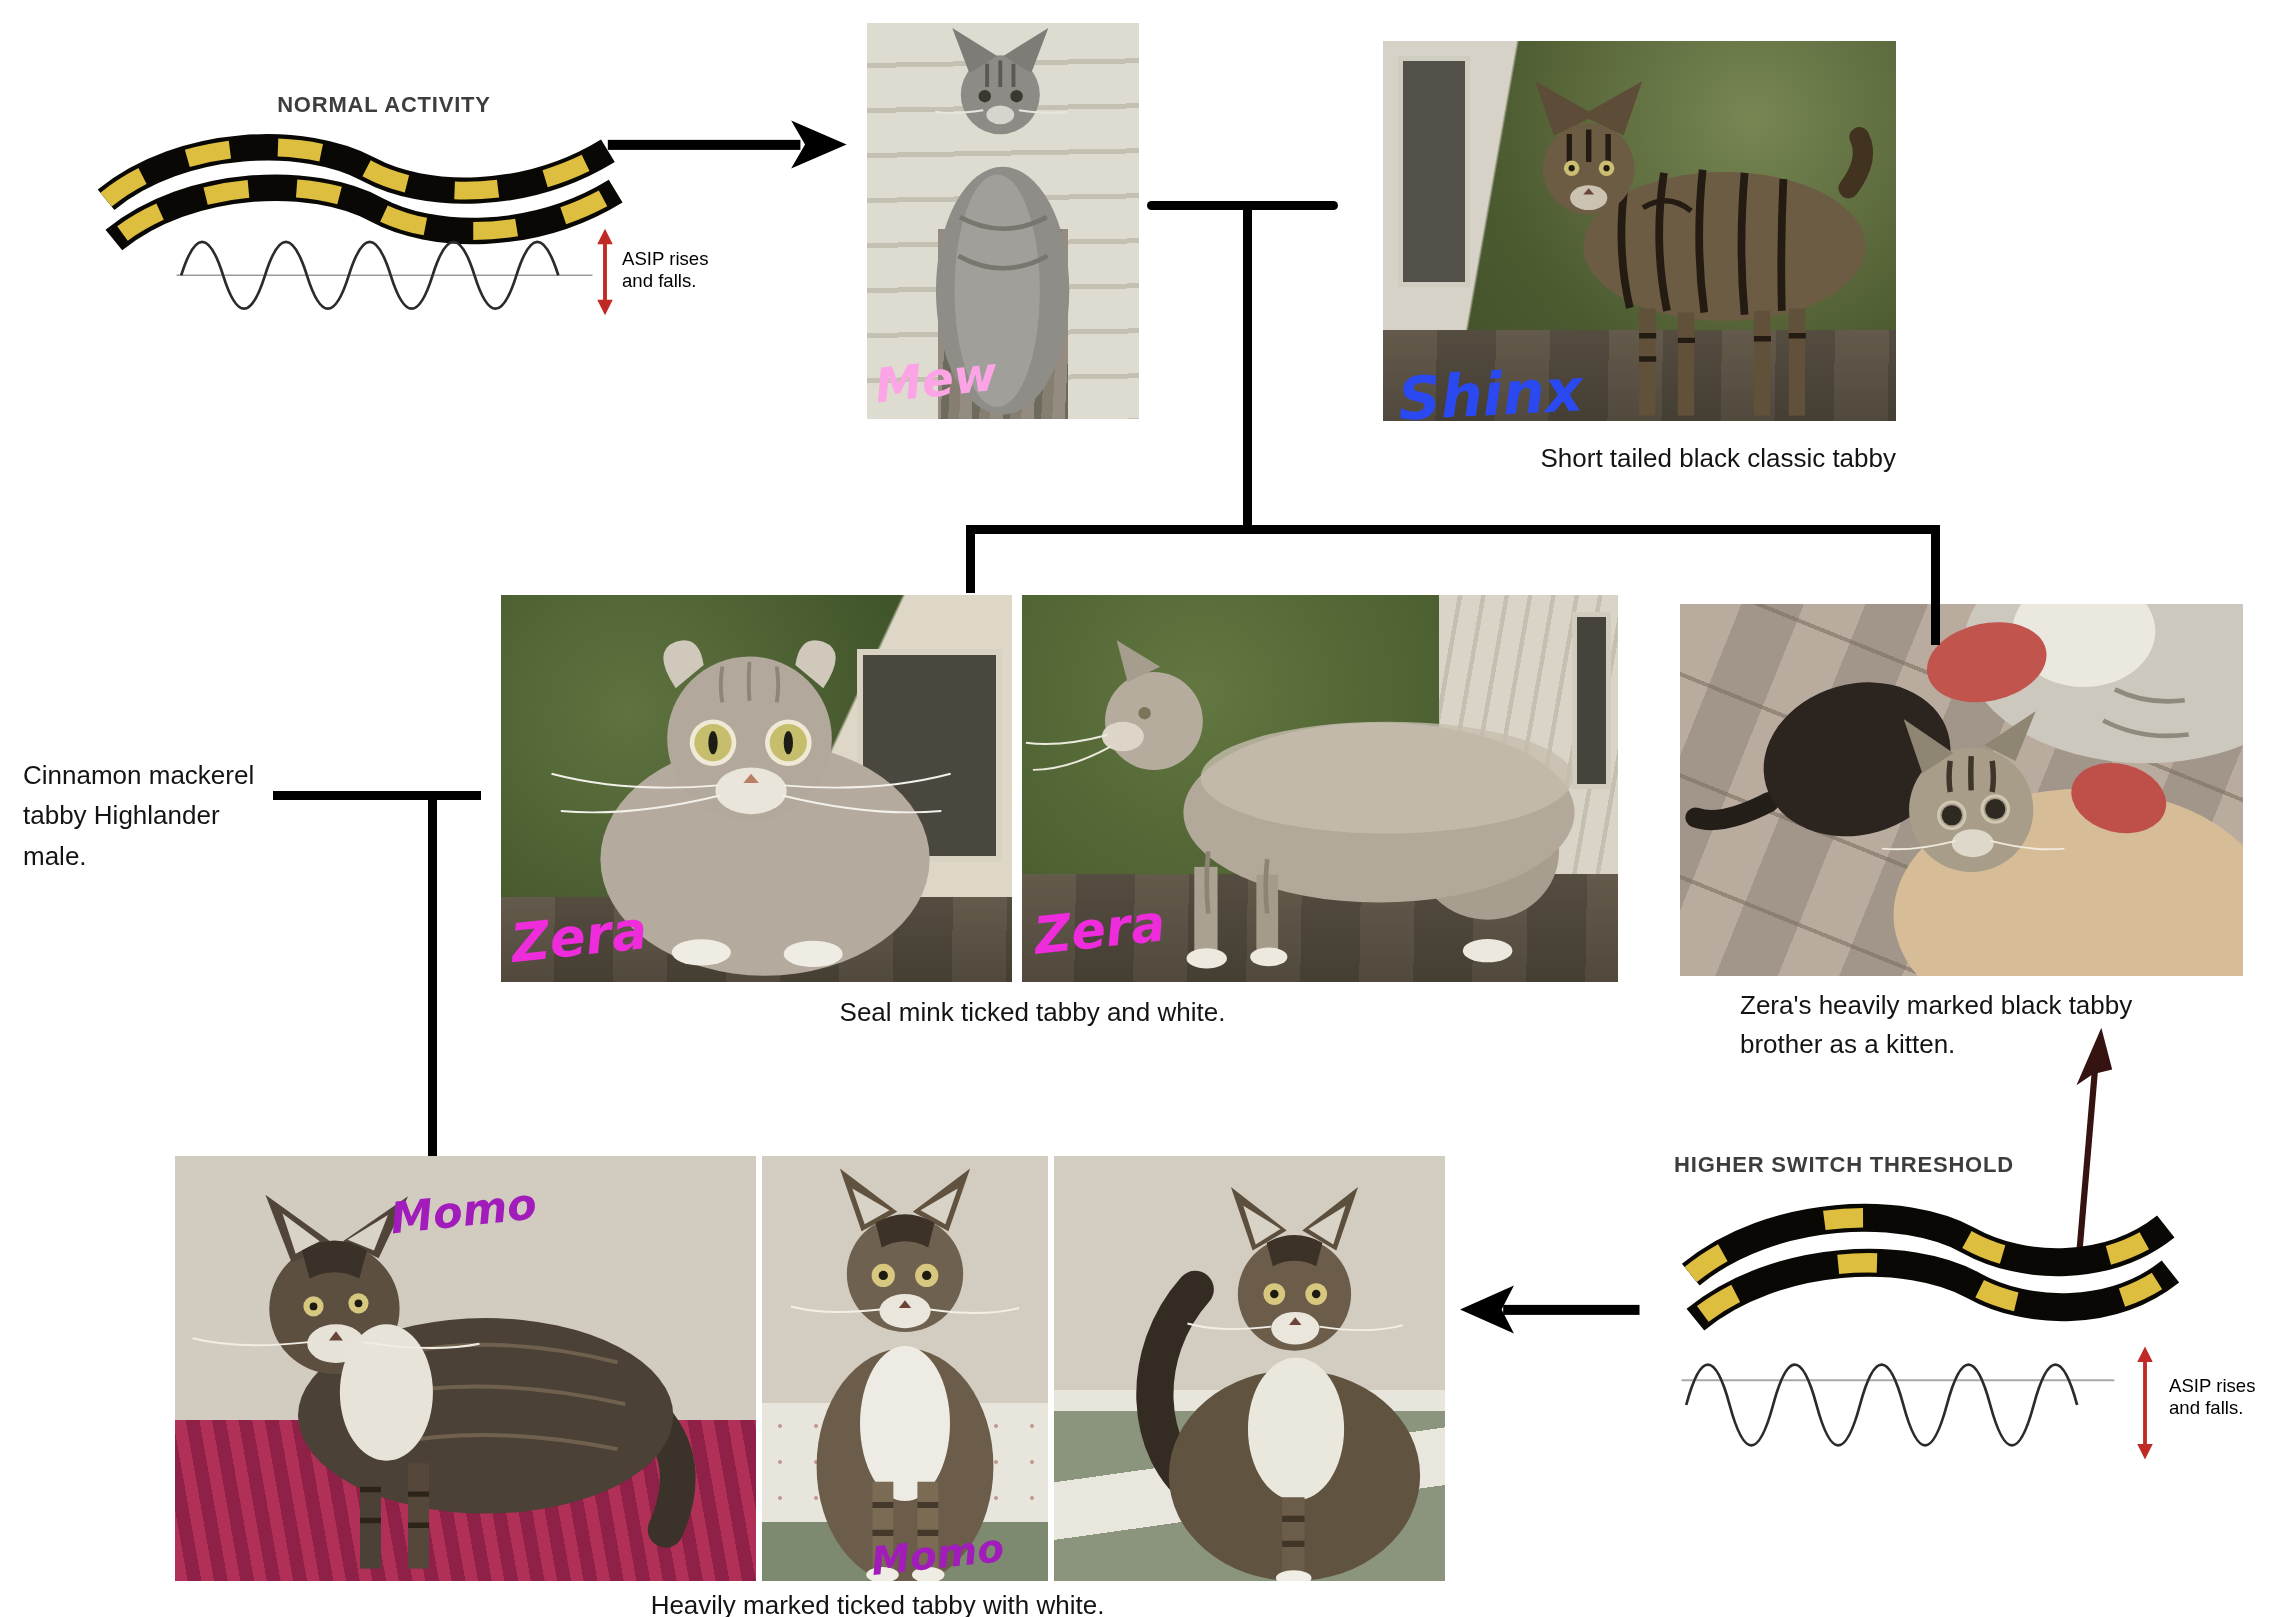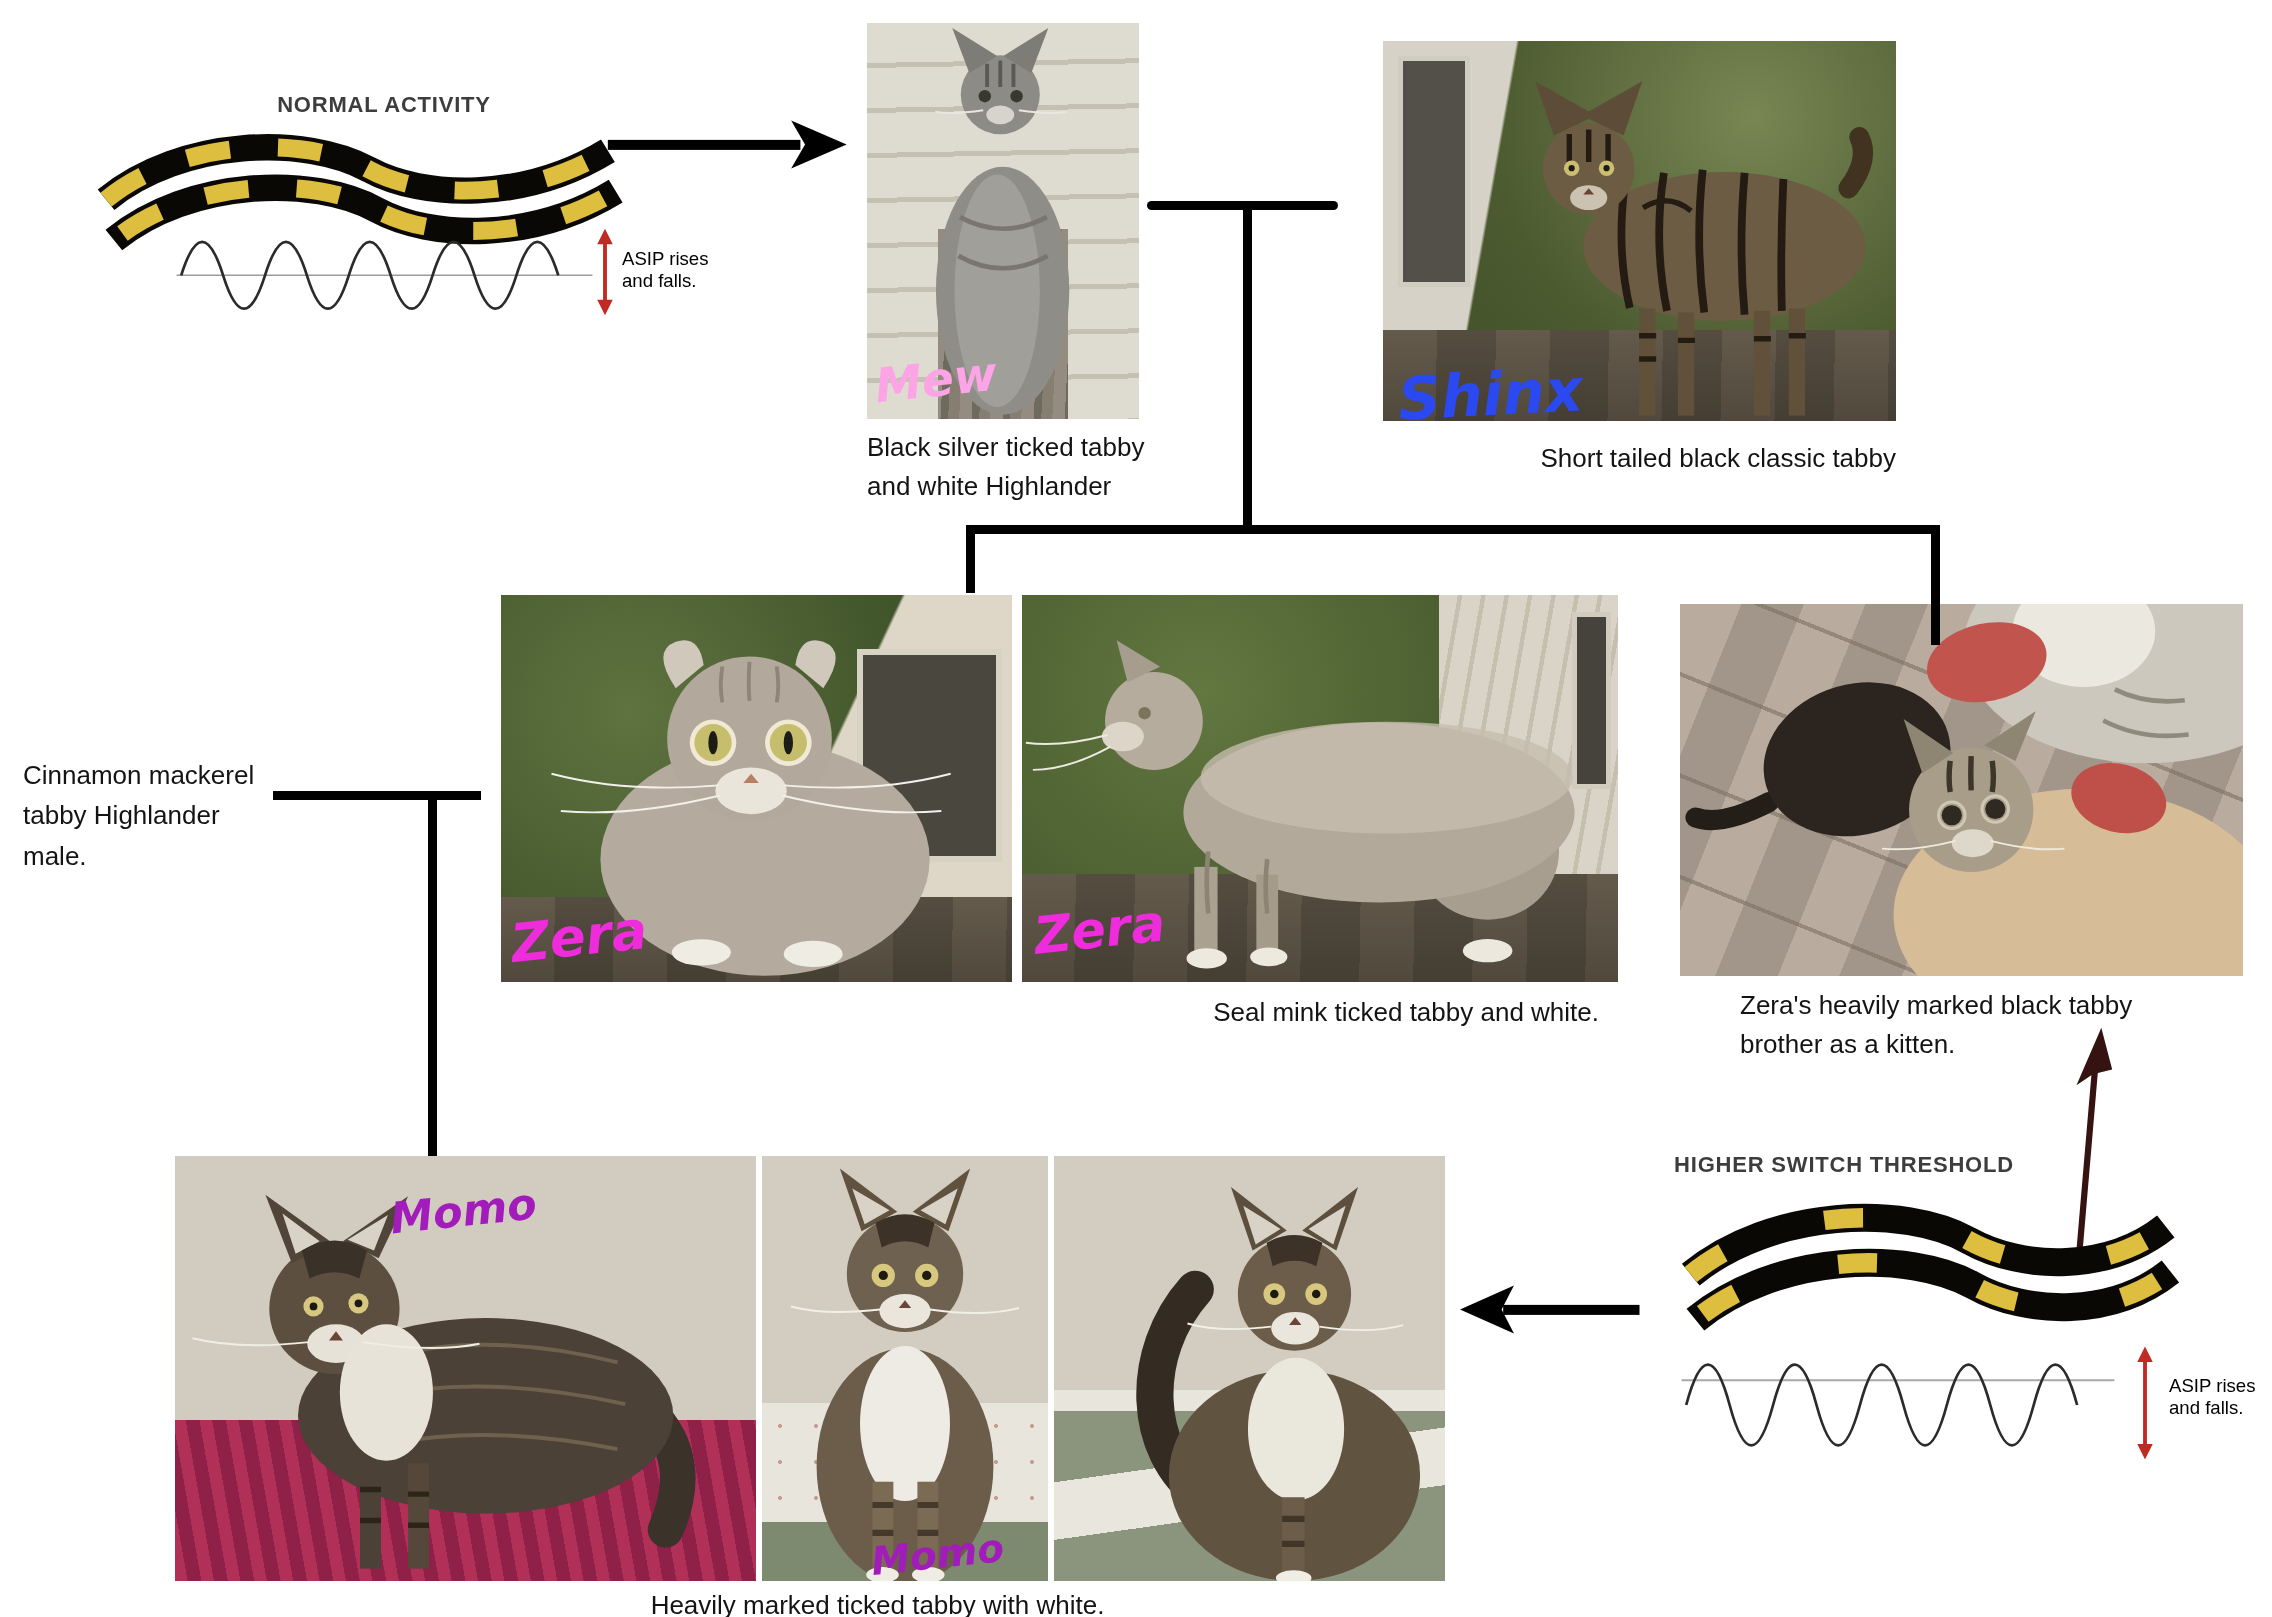--- a/index.html
+++ b/index.html
@@ -100,21 +100,20 @@
       <polygon points="132,64 110,6 168,42" fill="#7e7c77"></polygon>
       <polygon points="212,64 234,6 176,42" fill="#7e7c77"></polygon>
       <path d="M155,52 v30 M172,48 v34 M189,52 v30" stroke="#5b5954" stroke-width="5" fill="none"></path>
       <circle cx="152" cy="94" r="8" fill="#38382f"></circle>
       <circle cx="193" cy="94" r="8" fill="#38382f"></circle>
       <ellipse cx="172" cy="118" rx="18" ry="12" fill="#d6d4cd"></ellipse>
       <path d="M150,112 q-40,6 -62,2 M196,112 q40,6 62,2" stroke="#e8e6df" stroke-width="2.5" fill="none"></path>
     </svg>
     <span class="catname" style="left: 3%; bottom: 3%; font-size: 47px; color: rgb(252, 164, 230);">Mew</span>
   </div>
-  <div class="caption" style="left:867px;top:428px;width:318px;">Black silver ticked tabby and white Highlander</div>
 
   <div class="photo ph-shinx" style="left:1383px;top:41px;width:513px;height:380px;">
     <div class="shinx-window"></div>
     <div class="wood-rail"></div>
     <svg viewBox="0 0 661 490">
       <g transform="translate(80,50)">
         <path d="M520,140 q28,-38 14,-66" stroke="#41331f" stroke-width="26" fill="none" stroke-linecap="round"></path>
         <ellipse cx="360" cy="215" rx="182" ry="96" fill="#6d5c44"></ellipse>
         <rect x="250" y="295" width="21" height="138" fill="#61513b"></rect>
         <rect x="300" y="300" width="21" height="133" fill="#61513b"></rect>
@@ -209,21 +208,21 @@
         <rect x="182" y="320" width="30" height="112" fill="#aba191"></rect>
         <rect x="262" y="330" width="28" height="100" fill="#a59b8b"></rect>
         <path d="M200,300 q-4,40 0,80 M276,310 q-4,35 0,70" stroke="#8e8475" stroke-width="6" fill="none"></path>
         <ellipse cx="198" cy="438" rx="26" ry="13" fill="#eee9df"></ellipse>
         <ellipse cx="278" cy="436" rx="24" ry="12" fill="#eee9df"></ellipse>
         <ellipse cx="560" cy="428" rx="32" ry="15" fill="#ece8de"></ellipse>
       </g>
     </svg>
     <span class="catname" style="left: 2%; bottom: 6%; font-size: 51px; color: rgb(238, 44, 220);">Zera</span>
   </div>
-  <div class="caption" style="left:466px;top:993px;width:1133px;text-align:right;">Seal mink ticked tabby and white.</div>
+  <div class="caption" style="left:466px;top:993px;width:1133px;text-align:center;">Seal mink ticked tabby and white.</div>
 
   <div class="photo ph-kitten" style="left:1680px;top:604px;width:563px;height:372px;">
     <svg viewBox="0 0 725 479">
       <ellipse cx="600" cy="55" rx="235" ry="150" fill="#cdc8bd"></ellipse>
       <ellipse cx="520" cy="35" rx="92" ry="72" fill="#ebe8e0"></ellipse>
       <g stroke="#8f8a7e" stroke-width="6" fill="none">
         <path d="M560,110 q40,20 90,14"></path>
           <path d="M545,150 q50,26 110,18"></path>
       </g>
       <ellipse cx="520" cy="400" rx="245" ry="162" fill="#d6bd97"></ellipse>

